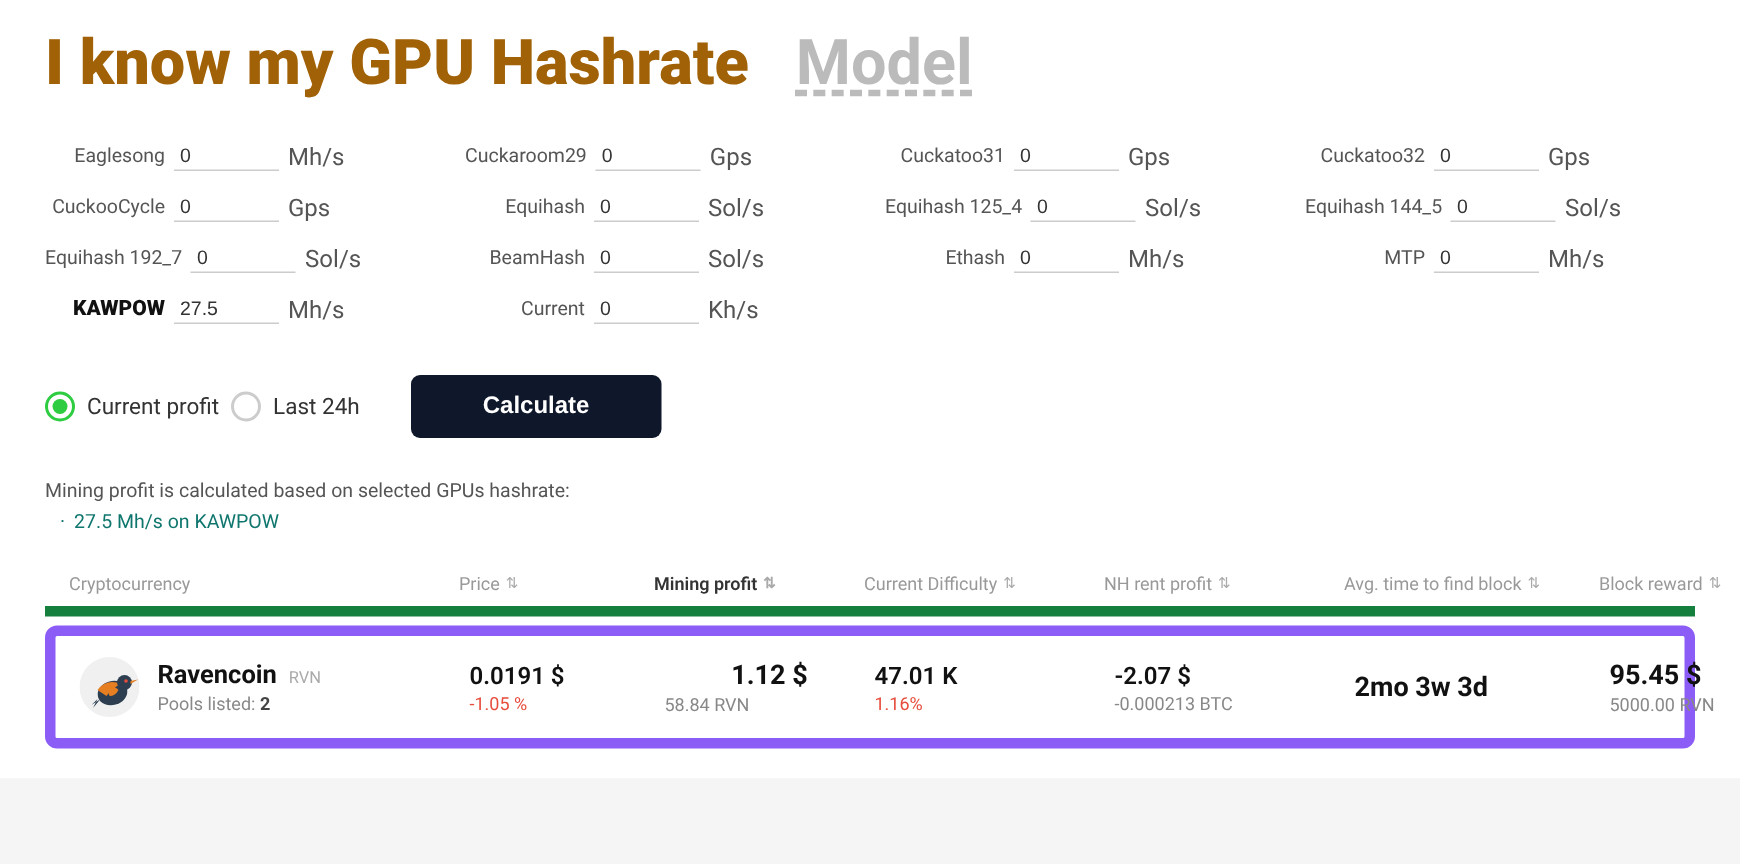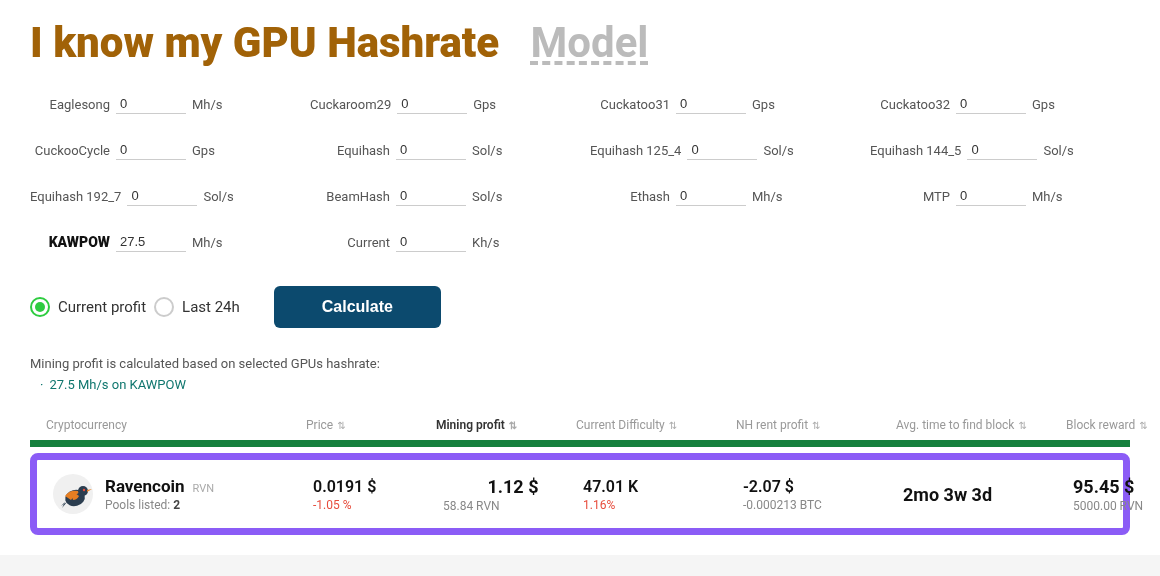--- a/index.html
+++ b/index.html
@@ -27,21 +27,21 @@
     .title-model {
       color: #bbb;
       font-weight: 700;
       text-decoration: underline;
       text-decoration-style: dashed;
       text-underline-offset: 4px;
     }
     .hashrate-grid {
       display: grid;
       grid-template-columns: repeat(4, 1fr);
-      gap: 26px 20px;
+      gap: 14px 20px;
       margin-bottom: 24px;
     }
     .hashrate-item {
       display: flex;
       align-items: center;
       gap: 6px;
       white-space: nowrap;
     }
     .hashrate-label {
       font-size: 13px;
@@ -58,21 +58,21 @@
       width: 70px;
       border: none;
       border-bottom: 1.5px solid #ccc;
       background: transparent;
       font-size: 13px;
       padding: 2px 4px;
       outline: none;
       color: #333;
     }
     .hashrate-unit {
-      font-size: 13px;
+      font-size: 16px;
       color: #555;
     }
     .controls-row {
       display: flex;
       align-items: center;
       gap: 24px;
       margin-bottom: 18px;
       padding: 10px 0;
     }
     .radio-group {
@@ -102,21 +102,21 @@
       width: 10px;
       height: 10px;
       border-radius: 50%;
       background: #2ecc40;
     }
     .radio-label {
       font-size: 15px;
       color: #333;
     }
     .calculate-btn {
-      background: #0c4a6e;
+      background: #0f172a;
       color: #fff;
       border: none;
       border-radius: 6px;
       padding: 12px 48px;
       font-size: 16px;
       font-weight: 600;
       cursor: pointer;
       margin-left: 10px;
     }
     .info-text {

